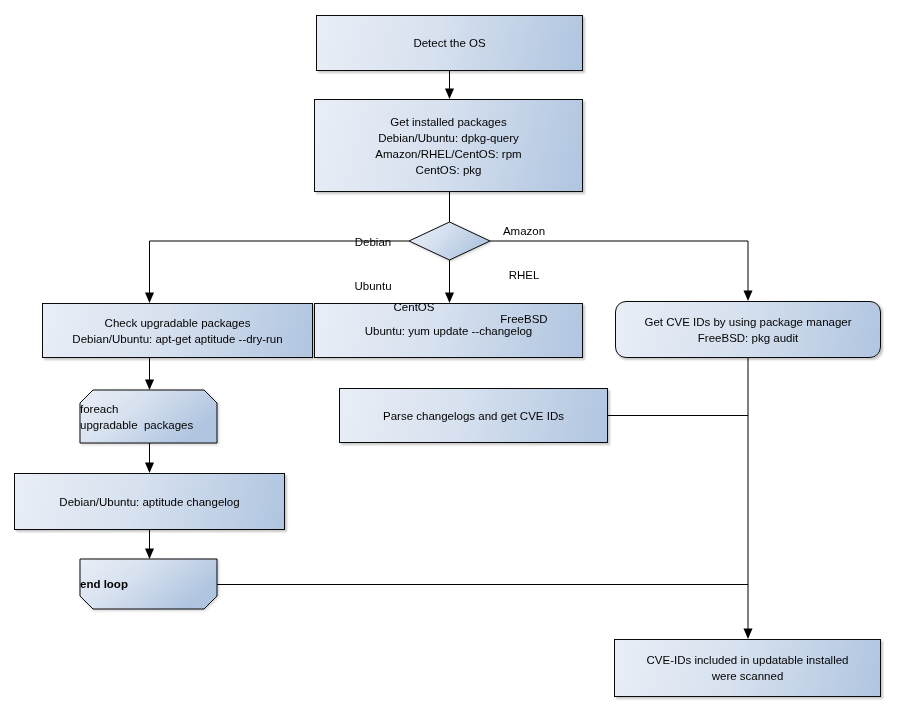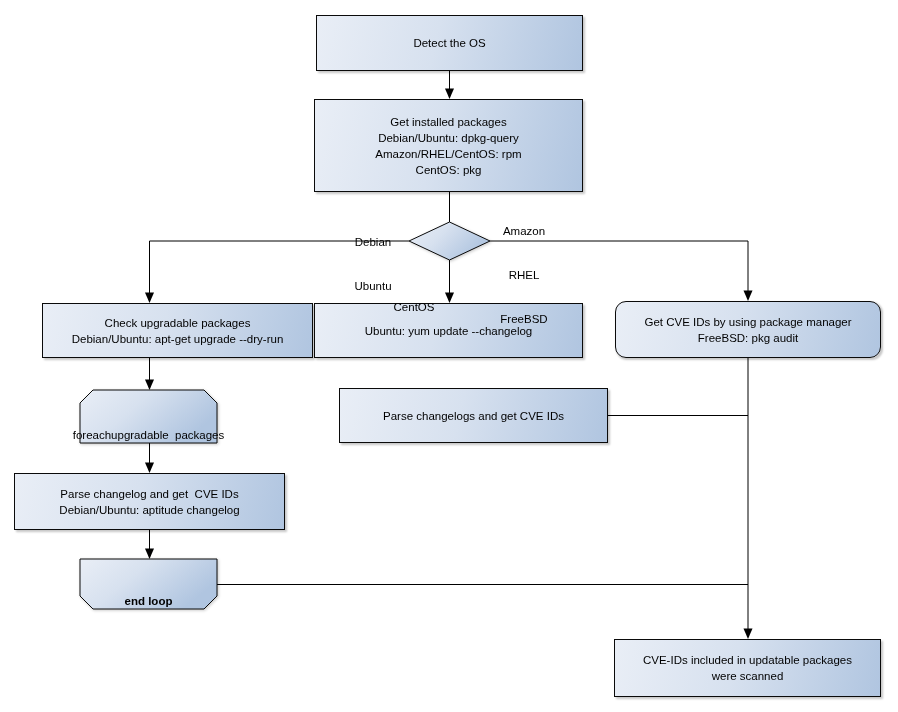--- a/index.html
+++ b/index.html
@@ -32,22 +32,22 @@
     align-items: center;
     justify-content: center;
     font-size: 11.5px;
     line-height: 16px;
     text-align: center;
   }
   .node .line { white-space: pre; }
   .shape-label {
     position: absolute;
     display: flex;
-    flex-direction: row;
-    align-items: flex-end;
+    flex-direction: column;
+    align-items: flex-start;
     justify-content: center;
     font-size: 11.5px;
     line-height: 16px;
     text-align: center;
     pointer-events: none;
   }
   .shape-label .line { white-space: pre; }
   .edge-label {
     position: absolute;
     font-size: 11.5px;
@@ -112,30 +112,29 @@
 
   <div class="node" style="left:314px; top:99px; width:269px; height:93px;">
     <div class="line">Get installed packages</div>
     <div class="line">Debian/Ubuntu: dpkg-query</div>
     <div class="line">Amazon/RHEL/CentOS: rpm</div>
     <div class="line">CentOS: pkg</div>
   </div>
 
   <div class="node" style="left:14px; top:303px; width:271px; height:55px;margin-left:28px;">
     <div class="line">Check upgradable packages</div>
-    <div class="line">Debian/Ubuntu: apt-get upgrade --dry-run</div>
+    <div class="line">Debian/Ubuntu: apt-get aptitude --dry-run</div>
   </div>
 
   <div class="shape-label" style="left:80px; top:390px; width:137px; height:53px;">
     <div class="line">foreach</div>
     <div class="line">upgradable  packages</div>
   </div>
 
   <div class="node" style="left:14px; top:473px; width:271px; height:57px;">
-    <div class="line">Parse changelog and get  CVE IDs</div>
     <div class="line">Debian/Ubuntu: aptitude changelog</div>
   </div>
 
   <div class="shape-label" style="left:80px; top:559px; width:137px; height:50px;font-weight:bold;">
     <div class="line">end loop</div>
   </div>
 
   <div class="node" style="left:314px; top:303px; width:269px; height:55px;">
     <div class="line">Ubuntu: yum update --changelog</div>
   </div>
@@ -143,21 +142,21 @@
   <div class="node" style="left:314px; top:388px; width:269px; height:55px;margin-left:25px;">
     <div class="line">Parse changelogs and get CVE IDs</div>
   </div>
 
   <div class="node" style="left:615px; top:301px; width:266px; height:57px;border-radius:11px;">
     <div class="line">Get CVE IDs by using package manager</div>
     <div class="line">FreeBSD: pkg audit</div>
   </div>
 
   <div class="node" style="left:614px; top:639px; width:267px; height:58px;">
-    <div class="line">CVE-IDs included in updatable packages</div>
+    <div class="line">CVE-IDs included in updatable installed</div>
     <div class="line">were scanned</div>
   </div>
 
   <div class="edge-label" style="left:345px; top:206px; width:56px;">
     <div class="line">Debian</div>
     <div class="line">Ubuntu</div>
   </div>
 
   <div class="edge-label" style="left:496px; top:195px; width:56px;">
     <div class="line">Amazon</div>

